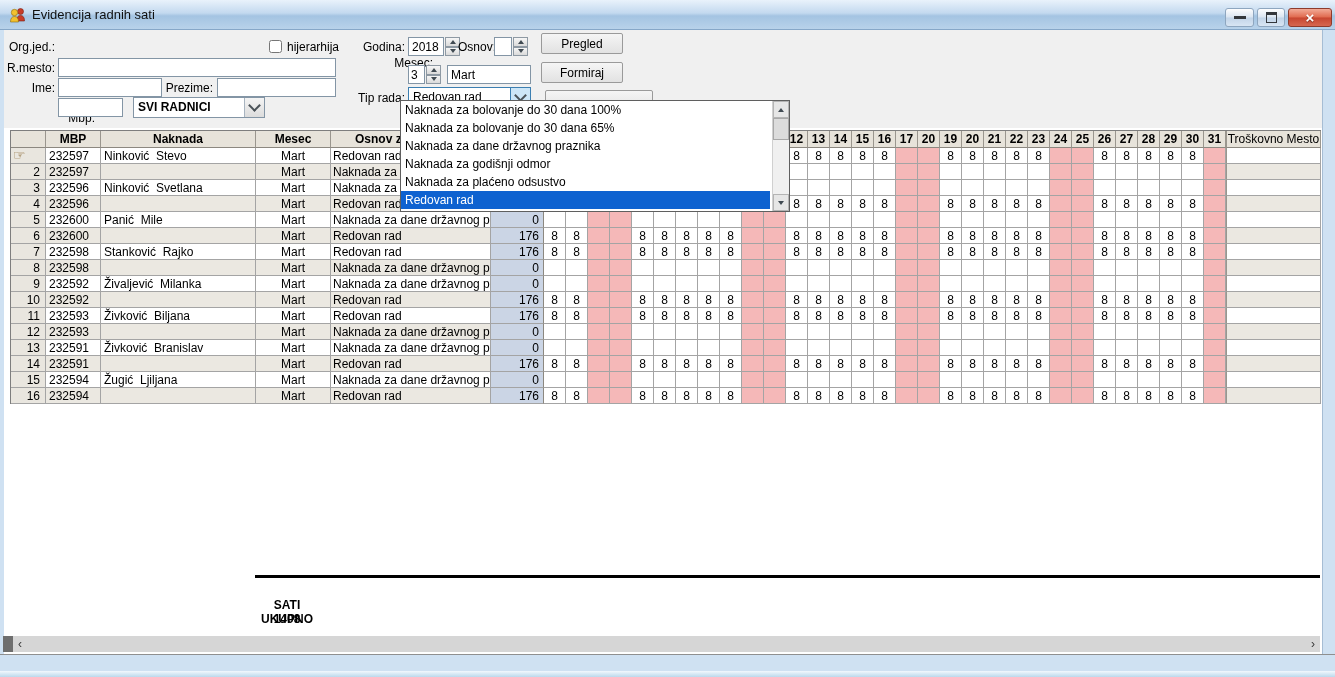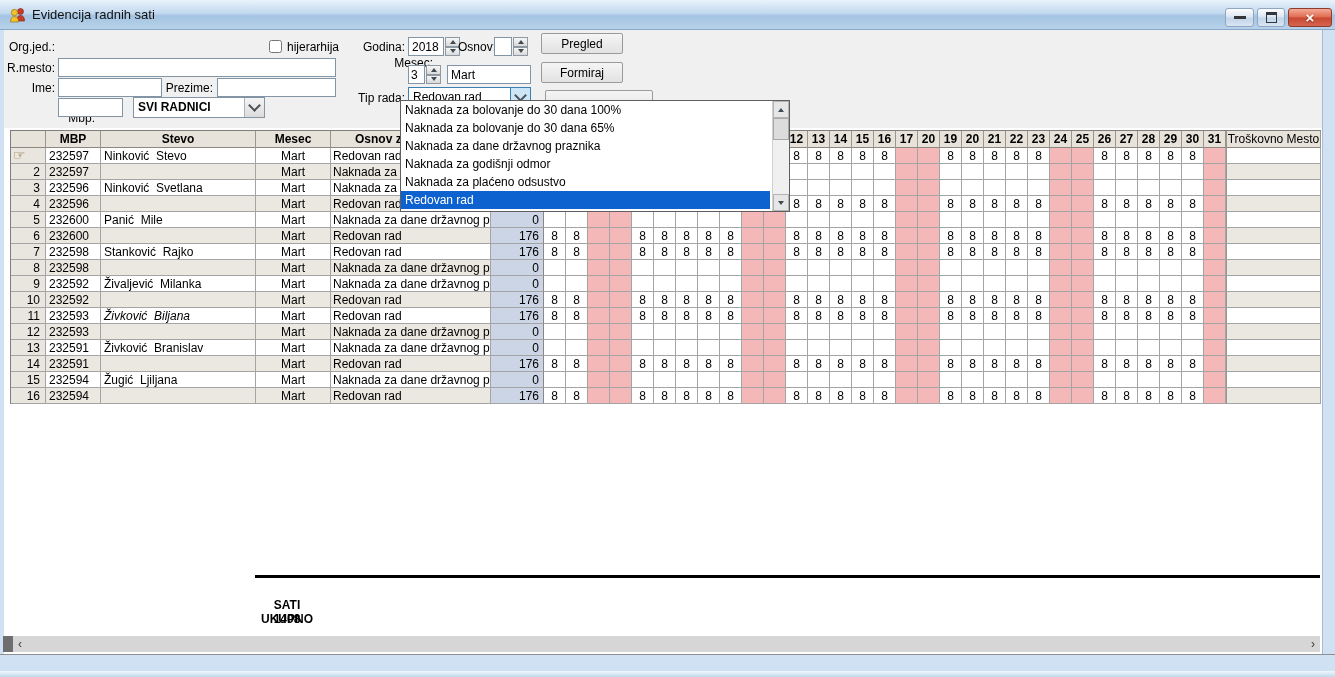--- a/index.html
+++ b/index.html
@@ -175,21 +175,21 @@
   </div>
 
   <button class="pbtn" style="left:541px;top:33px;width:82px;">Pregled</button>
   <button class="pbtn" style="left:541px;top:62px;width:82px;">Formiraj</button>
   <button class="pbtn" style="left:545px;top:90px;width:108px;"></button>
 
   <div class="grid" id="grid">
       <div class="grow hdr">
         <div class="gc hcell" style="width: 35px;"></div>
         <div class="gc hcell" style="width: 55px;">MBP</div>
-        <div class="gc hcell" style="width: 155px;">Stevo</div>
+        <div class="gc hcell" style="width: 155px;">Naknada</div>
         <div class="gc hcell" style="width: 75px;">Mesec</div>
         <div class="gc hcell" style="width: 160px; text-align: left; padding-left: 24px;">Osnov z</div>
         <div class="gc hcell" style="width: 53px;"></div>
         <div class="gc hcell day" style="width: 22px;">1</div>
         <div class="gc hcell day" style="width: 22px;">2</div>
         <div class="gc hcell day" style="width: 22px;">3</div>
         <div class="gc hcell day" style="width: 22px;">4</div>
         <div class="gc hcell day" style="width: 22px;">5</div>
         <div class="gc hcell day" style="width: 22px;">6</div>
         <div class="gc hcell day" style="width: 22px;">7</div>
@@ -615,21 +615,21 @@
         <div class="gc day" style="width: 22px;">8</div>
         <div class="gc day" style="width: 22px;">8</div>
         <div class="gc day" style="width: 22px;">8</div>
         <div class="gc day" style="width: 22px;">8</div>
         <div class="gc day wknd" style="width: 22px;"></div>
         <div class="gc trosk stripe" style="width: 95px;"></div>
       </div>
       <div class="grow">
         <div class="gc selc" style="width: 35px;">11</div>
         <div class="gc " style="width: 55px; padding-left: 3px;">232593</div>
-        <div class="gc " style="width: 155px; padding-left: 3px; font-style: italic;">Živković  Biljana</div>
+        <div class="gc " style="width: 155px; padding-left: 3px;">Živković  Biljana</div>
         <div class="gc " style="width: 75px; text-align: center;">Mart</div>
         <div class="gc " style="width: 160px; padding-left: 2px;">Redovan rad</div>
         <div class="gc sati" style="width: 53px;">176</div>
         <div class="gc day" style="width: 22px;">8</div>
         <div class="gc day" style="width: 22px;">8</div>
         <div class="gc day wknd" style="width: 22px;"></div>
         <div class="gc day wknd" style="width: 22px;"></div>
         <div class="gc day" style="width: 22px;">8</div>
         <div class="gc day" style="width: 22px;">8</div>
         <div class="gc day" style="width: 22px;">8</div>

